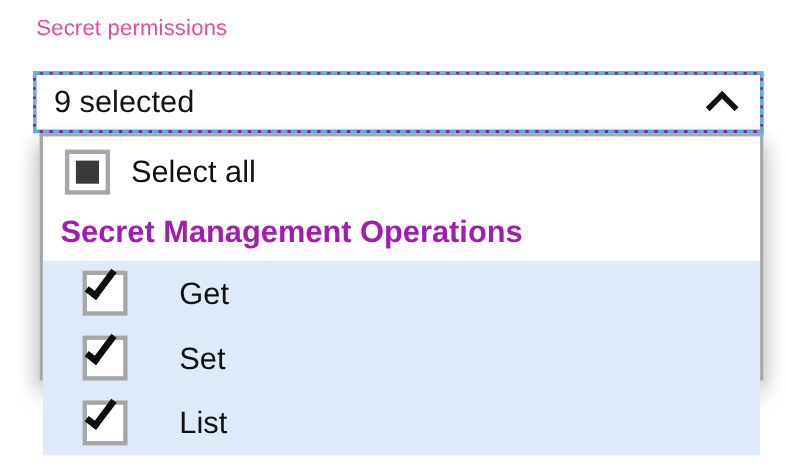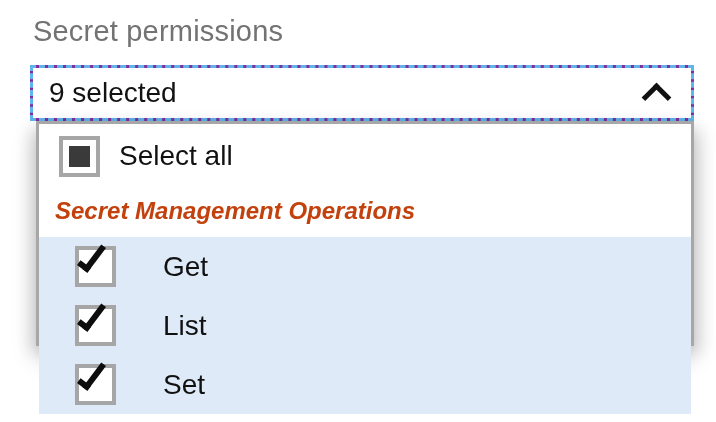--- a/index.html
+++ b/index.html
@@ -10,22 +10,22 @@
     background: #ffffff;
     font-family: "Liberation Sans", sans-serif;
     color: #111111;
   }
 
   
   .field-label {
     position: absolute;
     left: 33px;
     top: 15px;
-    font-size: 29px;
-    color: #737373;
+    font-size: 20px;
+    color: #ec4899;
     letter-spacing: 0.2px;
   }
 
   
   .combobox {
     position: absolute;
     left: 30px;
     top: 65px;
     width: 664px;
     height: 56px;
@@ -76,24 +76,23 @@
     height: 58px;
     margin-top: 3px;
     padding-left: 20px;
     cursor: pointer;
   }
   .group-header {
     height: 52px;
     padding-left: 16px;
     display: flex;
     align-items: center;
-    font-size: 24px;
+    font-size: 28px;
     font-weight: bold;
-    color: #c2410c;
-    font-style: italic;
+    color: #a21caf;
   }
   .options-block {
     background: #dfeaf9;
   }
   .option-row {
     height: 59px;
     padding-left: 36px;
     cursor: pointer;
     gap: 28px;
   }
@@ -159,24 +158,24 @@
       <span class="checkbox">
         <span class="check-mark"></span>
       </span>
       <span class="option-label">Get</span>
     </div>
 
     <div class="row option-row">
       <span class="checkbox">
         <span class="check-mark"></span>
       </span>
-      <span class="option-label">List</span>
+      <span class="option-label">Set</span>
     </div>
 
     <div class="row option-row">
       <span class="checkbox">
         <span class="check-mark"></span>
       </span>
-      <span class="option-label">Set</span>
+      <span class="option-label">List</span>
     </div>
 
   </div>
 </div>
 
 </body></html>

